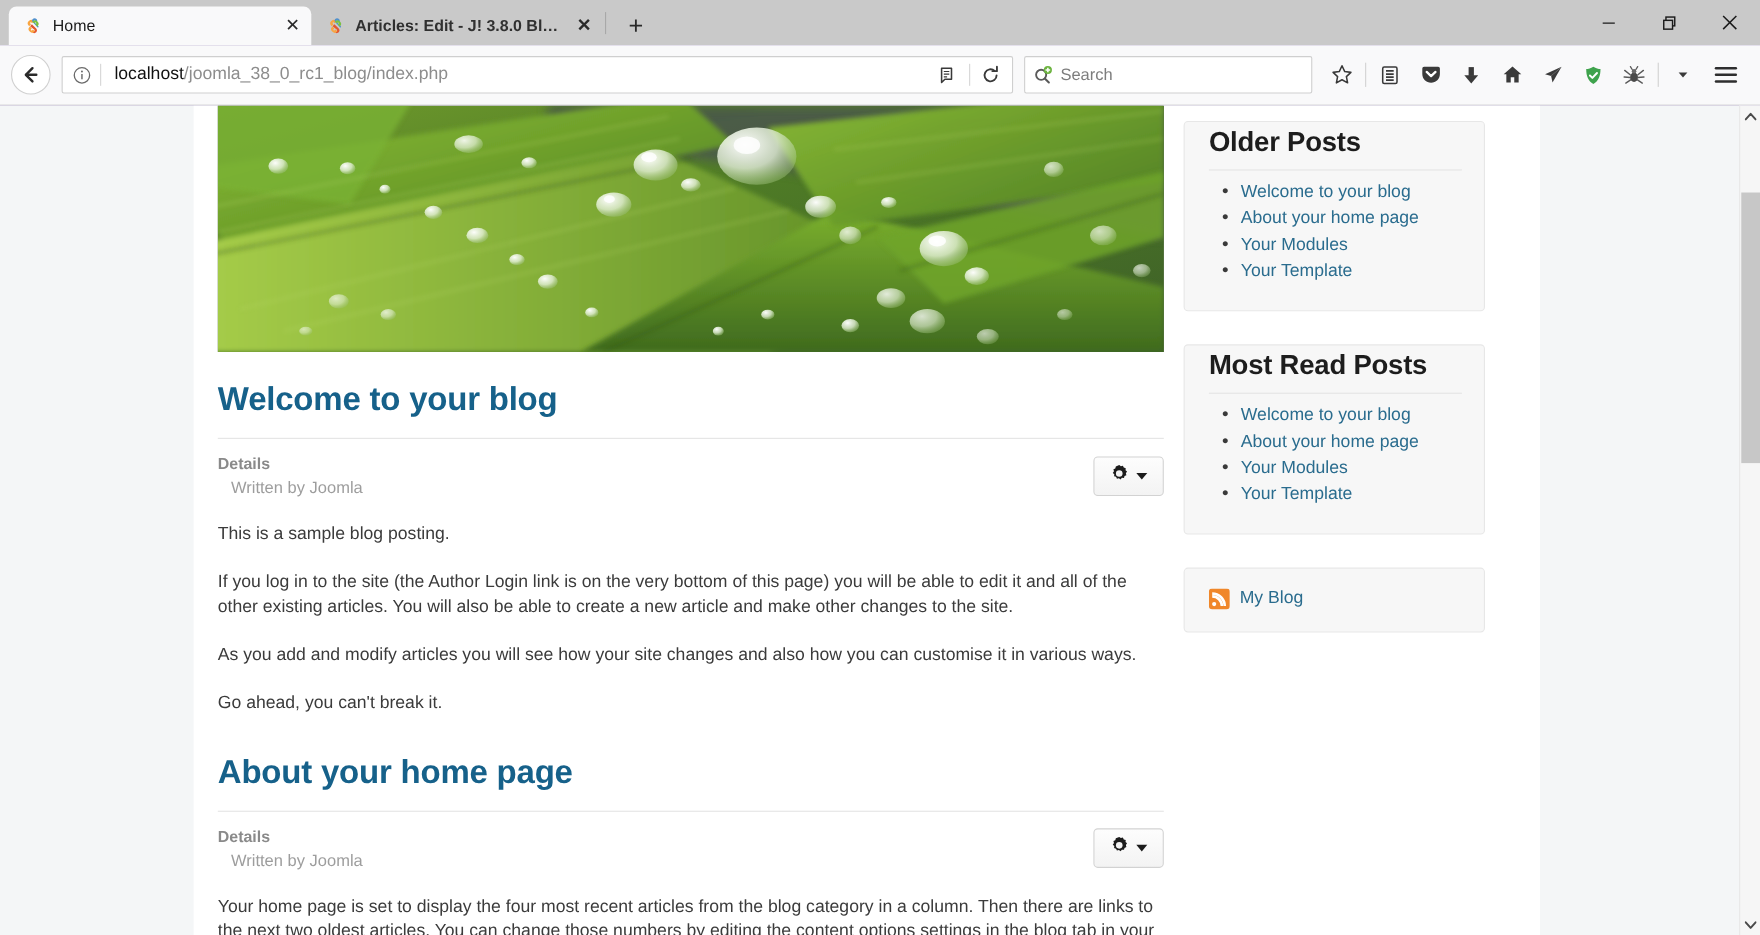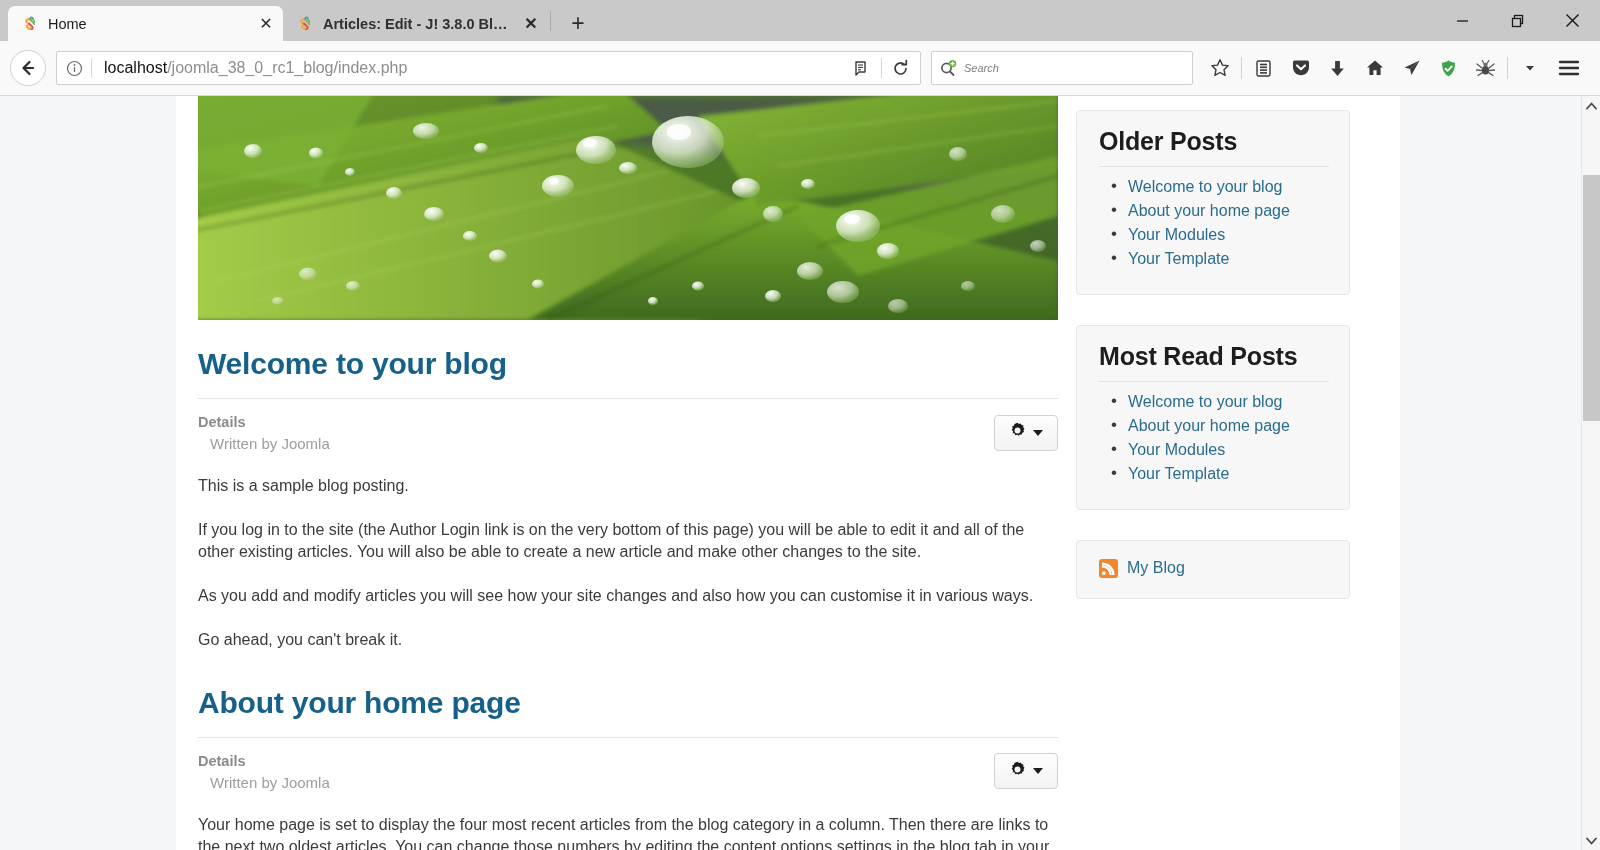--- a/index.html
+++ b/index.html
@@ -94,21 +94,21 @@
   .url-icon {
     width: 36px; height: 32px; display: flex; align-items: center;
     justify-content: center; color: #4a4a4a;
   }
   .searchbar {
     width: 262px; height: 34px; background: #fff; border: 1px solid #cfcfcf;
     border-radius: 2px; margin-left: 10px; display: flex; align-items: center;
     flex: 0 0 262px;
   }
   .search-ico { width: 32px; display:flex; align-items:center; justify-content:center; flex:0 0 32px;}
-  .search-ph { font-size: 11px; color: #7d7d7d; font-style: italic; }
+  .search-ph { font-size: 15px; color: #7d7d7d; }
   .toolbar-icons { display: flex; align-items: center; margin-left: 8px; flex: 0 0 auto; }
   .tb {
     width: 37px; height: 36px; display: flex; align-items: center;
     justify-content: center; color: #3a3a3a;
   }
   .tb-sep { width:1px; height:22px; background:#d2d2d2; margin:0 3px; }
   .tb.menu { width: 42px; }
 
   
   .viewport {
@@ -159,21 +159,21 @@
 
   .body-p {
     font-size: 16px; color: #3b3b3b; line-height: 1.42;
     width: 852px; margin-top: 21px;
   }
   .body-p.first { margin-top: 23px; }
 
   
   .module {
     background: #f7f7f7; border: 1px solid #e7e7e7; border-radius: 4px;
-    padding: 16px 20px 20px 22px; margin-bottom: 30px;
+    padding: 4px 20px 20px 22px; margin-bottom: 30px;
   }
   .module.feed { padding: 18px 20px 20px 22px; }
   .mod-title {
     font-size: 25px; color: #1d1d1d; font-weight: 700;
     padding-bottom: 10px; border-bottom: 1px solid #e4e4e4; letter-spacing: -0.2px;
   }
   .mod-list { list-style: none; margin-top: 11px; }
   .mod-list li {
     position: relative; padding-left: 29px; margin-bottom: 6px;
     font-size: 16px; color: #2a6c8e;

